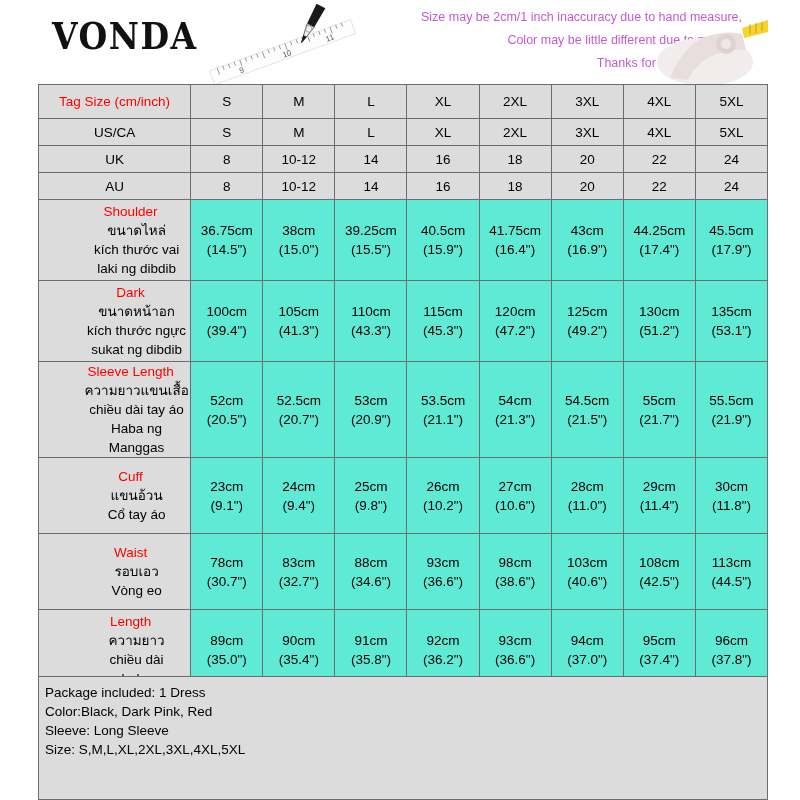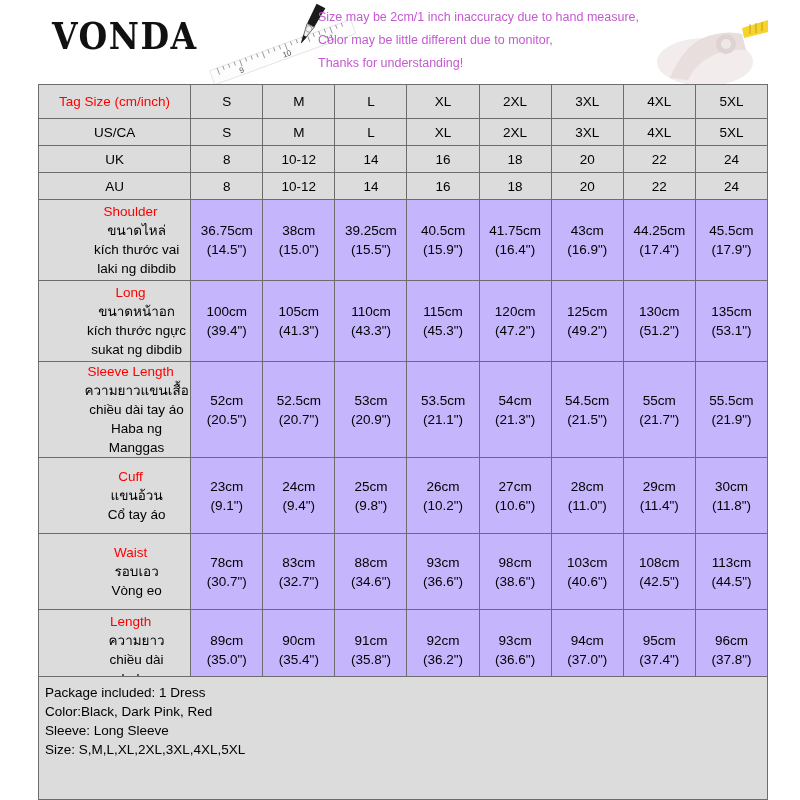--- a/index.html
+++ b/index.html
@@ -36,22 +36,23 @@
     transform-origin: left top;
   }
   
   #ruler-art {
     position: absolute;
     left: 150px; top: -2px;
     width: 180px; height: 86px;
   }
   #notes {
     position: absolute;
-    left: 280px; top: 6px;
+    left: 264px; top: 6px;
     width: 440px;
+    text-align: right;
   }
   .note-line {
     color: #c45ad0;
     font-size: 12.5px;
     line-height: 23px;
     white-space: nowrap;
   }
   #hand-art {
     position: absolute;
     right: 0px; top: 0px;
@@ -77,21 +78,21 @@
   td.label-cell {
     background: #dcdcdc;
     line-height: 19px;
     padding: 5px 2px;
   }
   td.size-hdr {
     background: #dcdcdc;
     font-size: 14px;
   }
   td.val-cell {
-    background: #c4b5fd;
+    background: #5eead4;
     line-height: 19px;
     padding: 5px 1px;
     font-size: 13px;
   }
   .lbl-en {
     color: #ff0000;
     font-size: 13.5px;
     display: block;
     margin-left: 32px;
   }
@@ -292,21 +293,21 @@
             <div>44.25cm</div>
             <div>(17.4")</div>
           </td>
           <td class="val-cell">
             <div>45.5cm</div>
             <div>(17.9")</div>
           </td>
         </tr>
         <tr class="data-row tall">
           <td class="label-cell">
-            <span class="lbl-en">Long</span>
+            <span class="lbl-en">Dark</span>
             <span class="lbl-sub">ขนาดหน้าอก</span>
             <span class="lbl-sub">kích thước ngực</span>
             <span class="lbl-sub">sukat ng dibdib</span>
           </td>
           <td class="val-cell">
             <div>100cm</div>
             <div>(39.4")</div>
           </td>
           <td class="val-cell">
             <div>105cm</div>

